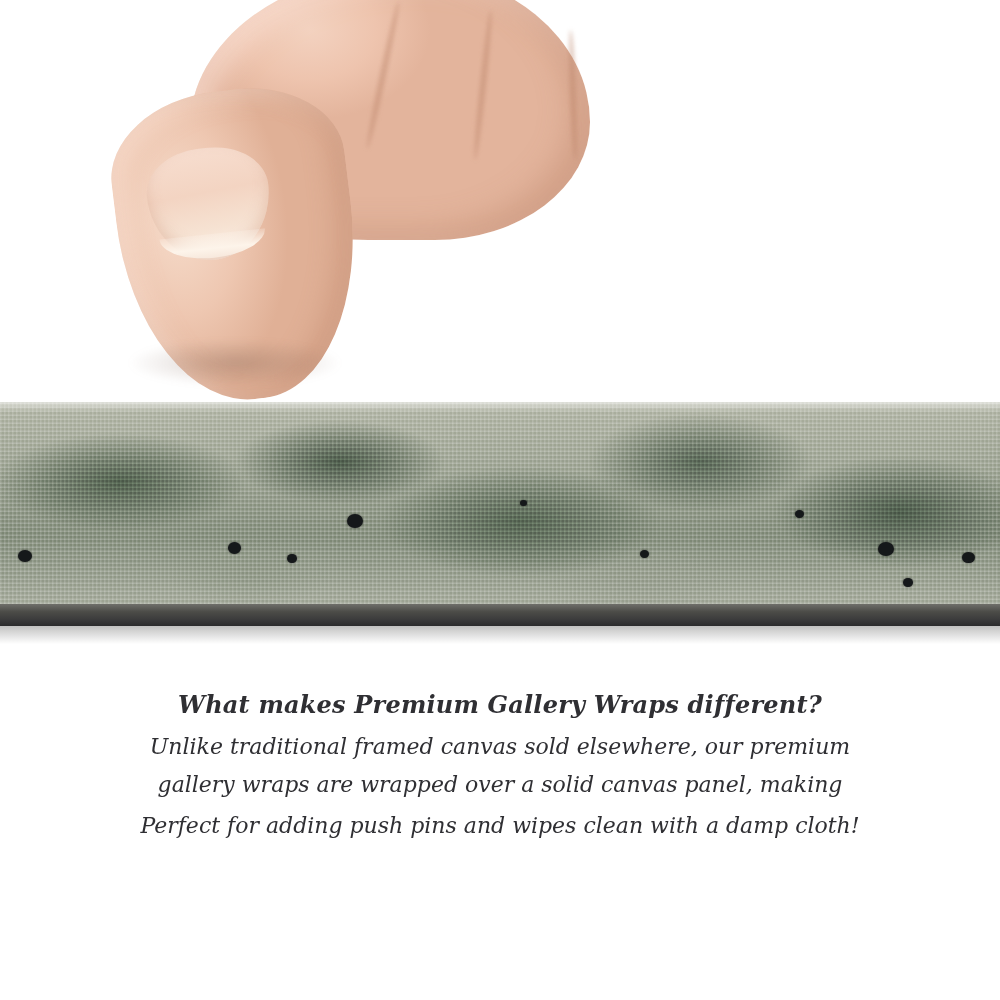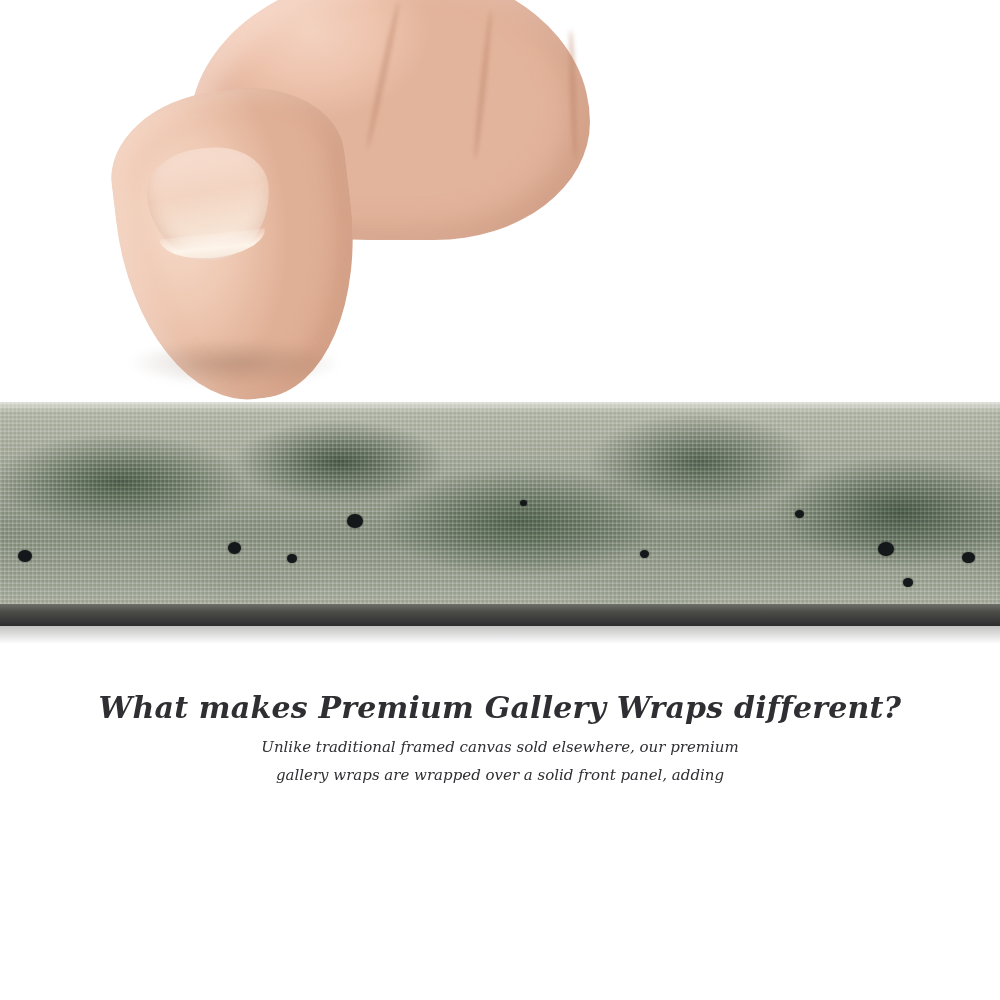--- a/index.html
+++ b/index.html
@@ -166,29 +166,29 @@
   .caption {
     position: absolute;
     left: 0;
     top: 690px;
     width: 1000px;
     text-align: center;
     color: #2f2f33;
     font-family: "DejaVu Serif", serif;
   }
   .caption-heading {
-    font-size: 30px;
+    font-size: 24px;
     font-style: italic;
     font-weight: 700;
     letter-spacing: 0.2px;
     margin-bottom: 12px;
   }
   .caption-body p {
     margin: 0 0 7px 0;
-    font-size: 15px;
+    font-size: 22px;
     font-style: italic;
     line-height: 1.42;
   }
   .caption-last {
     margin-top: 10px !important;
   }
 </style>
 </head>
 <body>
 
@@ -226,17 +226,18 @@
     </div>
 
     <div class="strip-bottom-edge"></div>
     <div class="strip-bottom-shadow"></div>
   </div>
 
   <div class="caption">
     <div class="caption-heading">What makes Premium Gallery Wraps different?</div>
     <div class="caption-body">
       <p>Unlike traditional framed canvas sold elsewhere, our premium</p>
-      <p>gallery wraps are wrapped over a solid front panel, adding</p>
+      <p>gallery wraps are wrapped over a solid canvas panel, making</p>
+      <p class="caption-last">Perfect for adding push pins and wipes clean with a damp cloth!</p>
     </div>
   </div>
 
 </div>
 
 </body></html>

